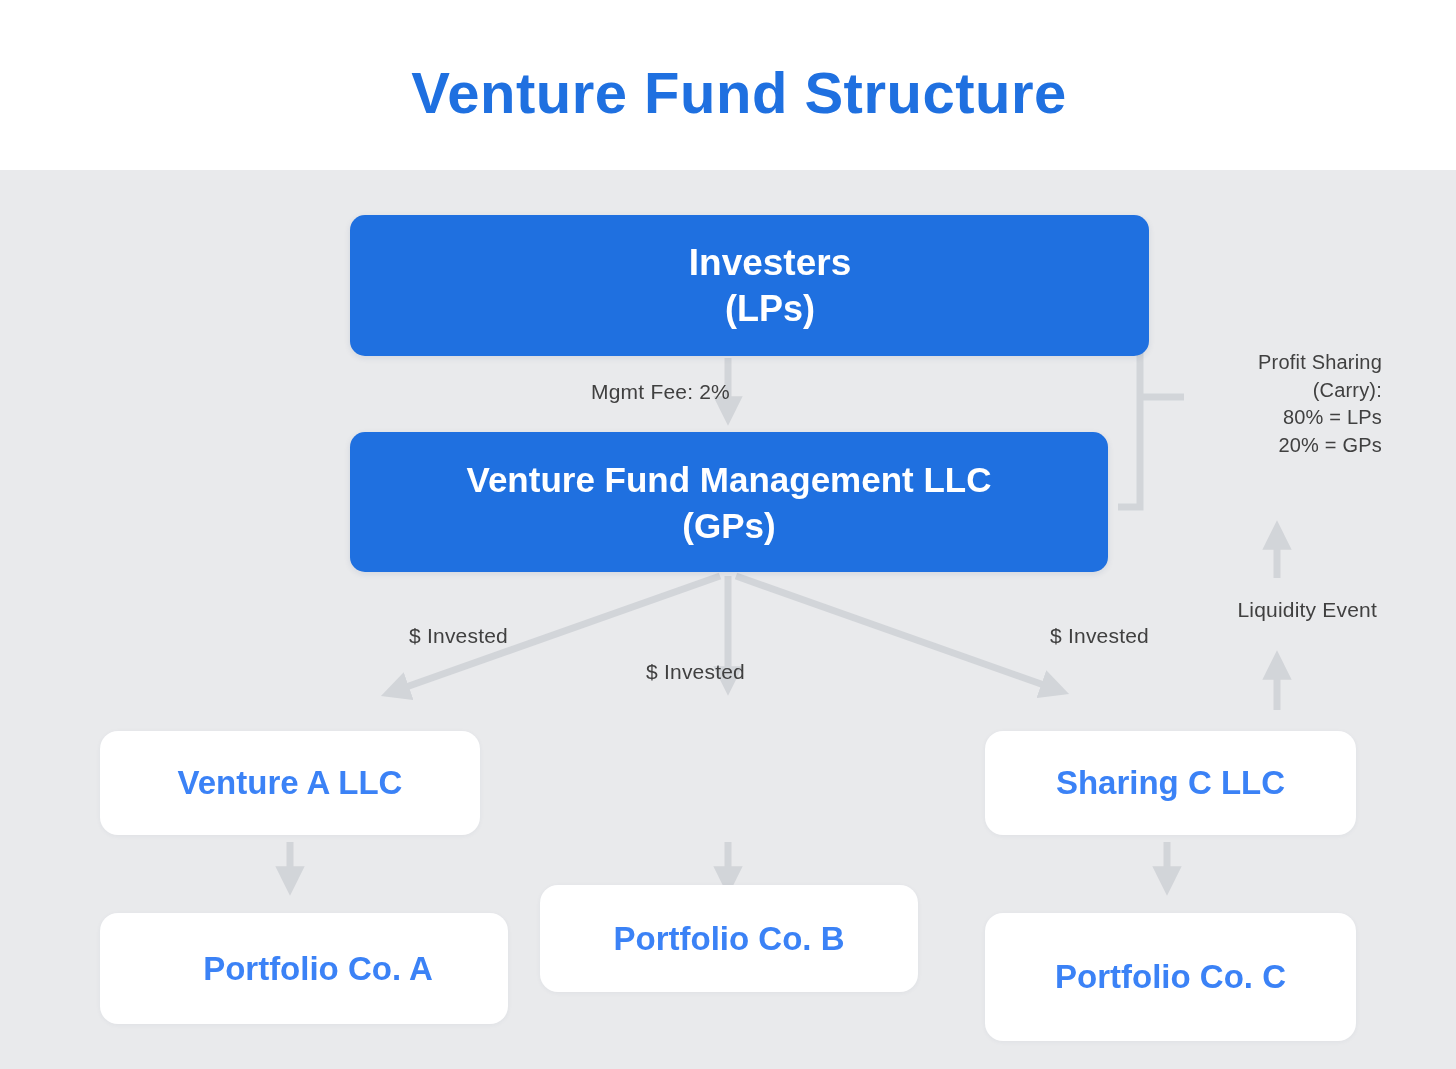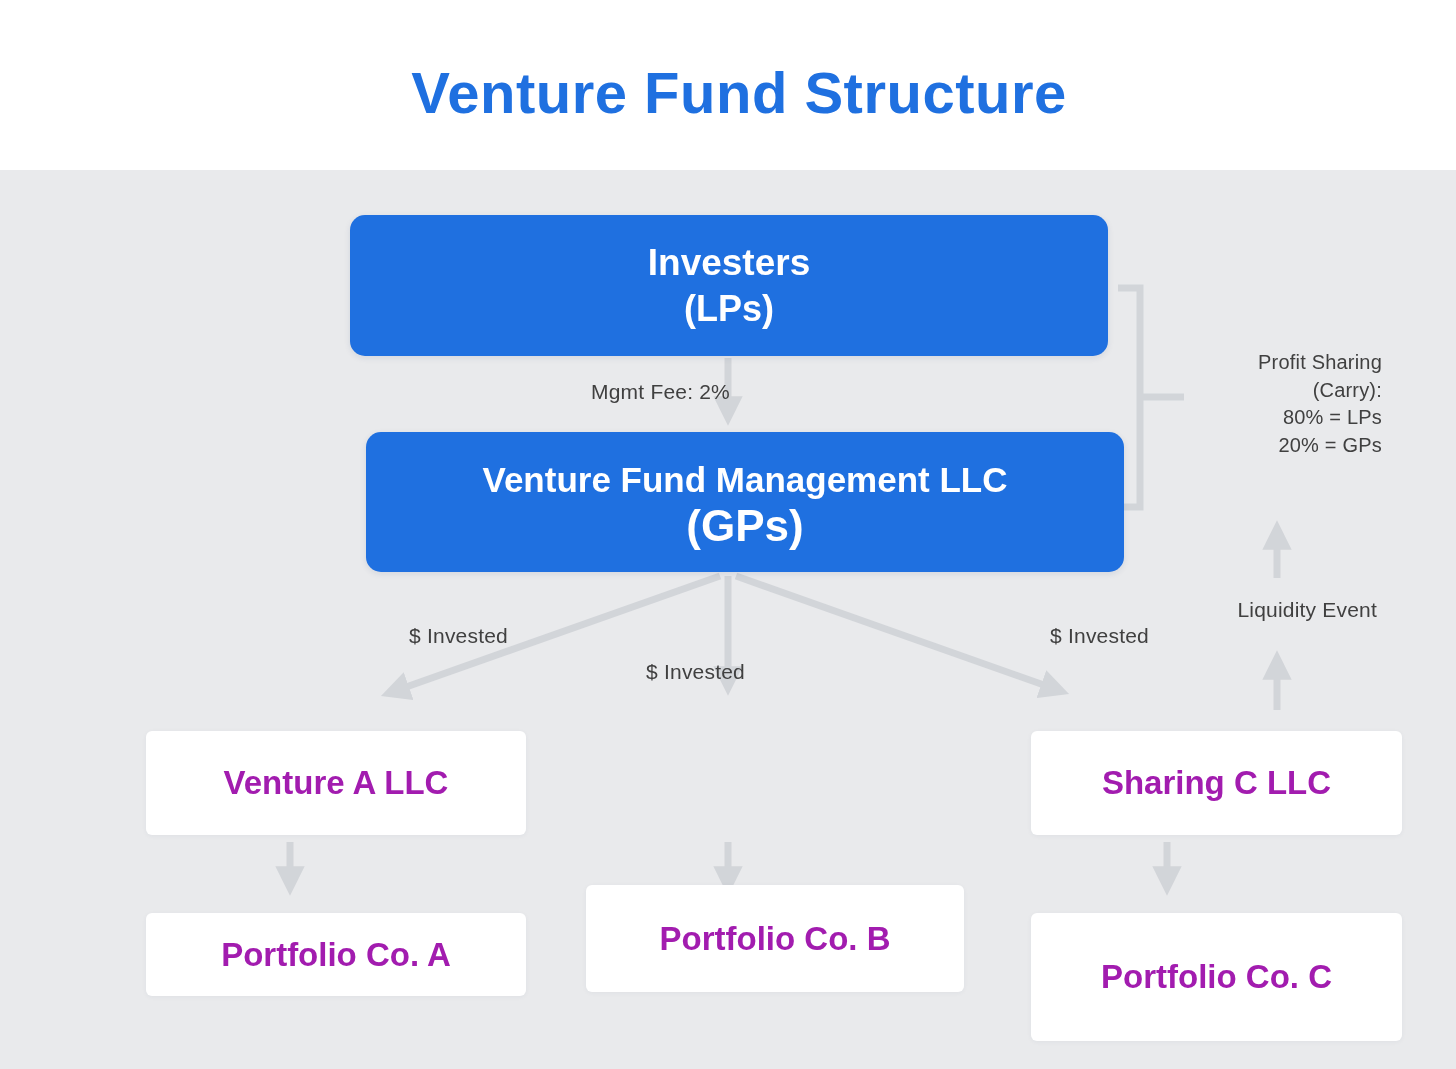--- a/index.html
+++ b/index.html
@@ -24,26 +24,25 @@
     position:absolute;display:flex;flex-direction:column;
     align-items:center;justify-content:center;text-align:center;z-index:2;
   }
   .node-blue{
     background:#1f70e0;border-radius:15px;color:#ffffff;font-weight:700;
     box-shadow:0 2px 6px rgba(20,50,110,.10);
   }
   .node-blue .l1{font-size:37px;line-height:47px;}
   .node-blue .l2{font-size:36px;line-height:46px;}
   .node-mgmt .l1{font-size:35px;line-height:46px;}
-  .node-mgmt .l2{font-size:44px;line-height:45px;}
+  .node-mgmt .l2{font-size:35px;line-height:45px;}
   .node-white{
-    background:#ffffff;border-radius:6px;color:#a21caf;
+    background:#ffffff;border-radius:18px;color:#3b82f6;
     font-weight:700;font-size:33px;
     box-shadow:0 1px 5px rgba(30,50,90,.05);
-    margin-left:46px;
   }
   .lbl{
     position:absolute;z-index:3;text-align:right;
     color:#404040;font-size:21px;font-weight:500;letter-spacing:.2px;
   }
   .lbl-multi{font-size:20px;line-height:27.5px;font-weight:500;}
 </style>
 </head>
 <body>
 
@@ -67,38 +66,38 @@
       <line x1="290" y1="842" x2="290" y2="884" marker-end="url(#ah)"></line>
       <line x1="728" y1="842" x2="728" y2="884" marker-end="url(#ah)"></line>
       <line x1="1167" y1="842" x2="1167" y2="884" marker-end="url(#ah)"></line>
       <line x1="1277" y1="578" x2="1277" y2="532" marker-end="url(#ah)"></line>
       <line x1="1277" y1="710" x2="1277" y2="662" marker-end="url(#ah)"></line>
       <polyline points="1118,288 1140,288 1140,507 1118,507"></polyline>
       <line x1="1140" y1="397" x2="1184" y2="397"></line>
     </g>
   </svg>
 
-  <div class="node node-blue" style="left:350px;top:215px;width:758px;height:141px;">
+  <div class="node node-blue" style="left:350px;top:215px;width:758px;height:141px;padding-left:41px;">
     <div class="l1">Investers</div>
     <div class="l2">(LPs)</div>
   </div>
 
-  <div class="node node-blue node-mgmt" style="left:350px;top:432px;width:758px;height:140px;margin-left:16px;">
+  <div class="node node-blue node-mgmt" style="left:350px;top:432px;width:758px;height:140px;">
     <div class="l1">Venture Fund Management LLC</div>
     <div class="l2">(GPs)</div>
   </div>
 
   <div class="node node-white" style="left:100px;top:731px;width:380px;height:104px;">
     <span>Venture A LLC</span>
   </div>
   <div class="node node-white" style="left:985px;top:731px;width:371px;height:104px;">
     <span>Sharing C LLC</span>
   </div>
 
-  <div class="node node-white" style="left:100px;top:913px;width:380px;height:83px;">
+  <div class="node node-white" style="left:100px;top:913px;width:380px;height:111px;padding-left:28px;">
     <span>Portfolio Co. A</span>
   </div>
   <div class="node node-white" style="left:540px;top:885px;width:378px;height:107px;">
     <span>Portfolio Co. B</span>
   </div>
   <div class="node node-white" style="left:985px;top:913px;width:371px;height:128px;">
     <span>Portfolio Co. C</span>
   </div>
 
   <div class="lbl" style="left:510px;top:380px;width:220px;">Mgmt Fee: 2%</div>

